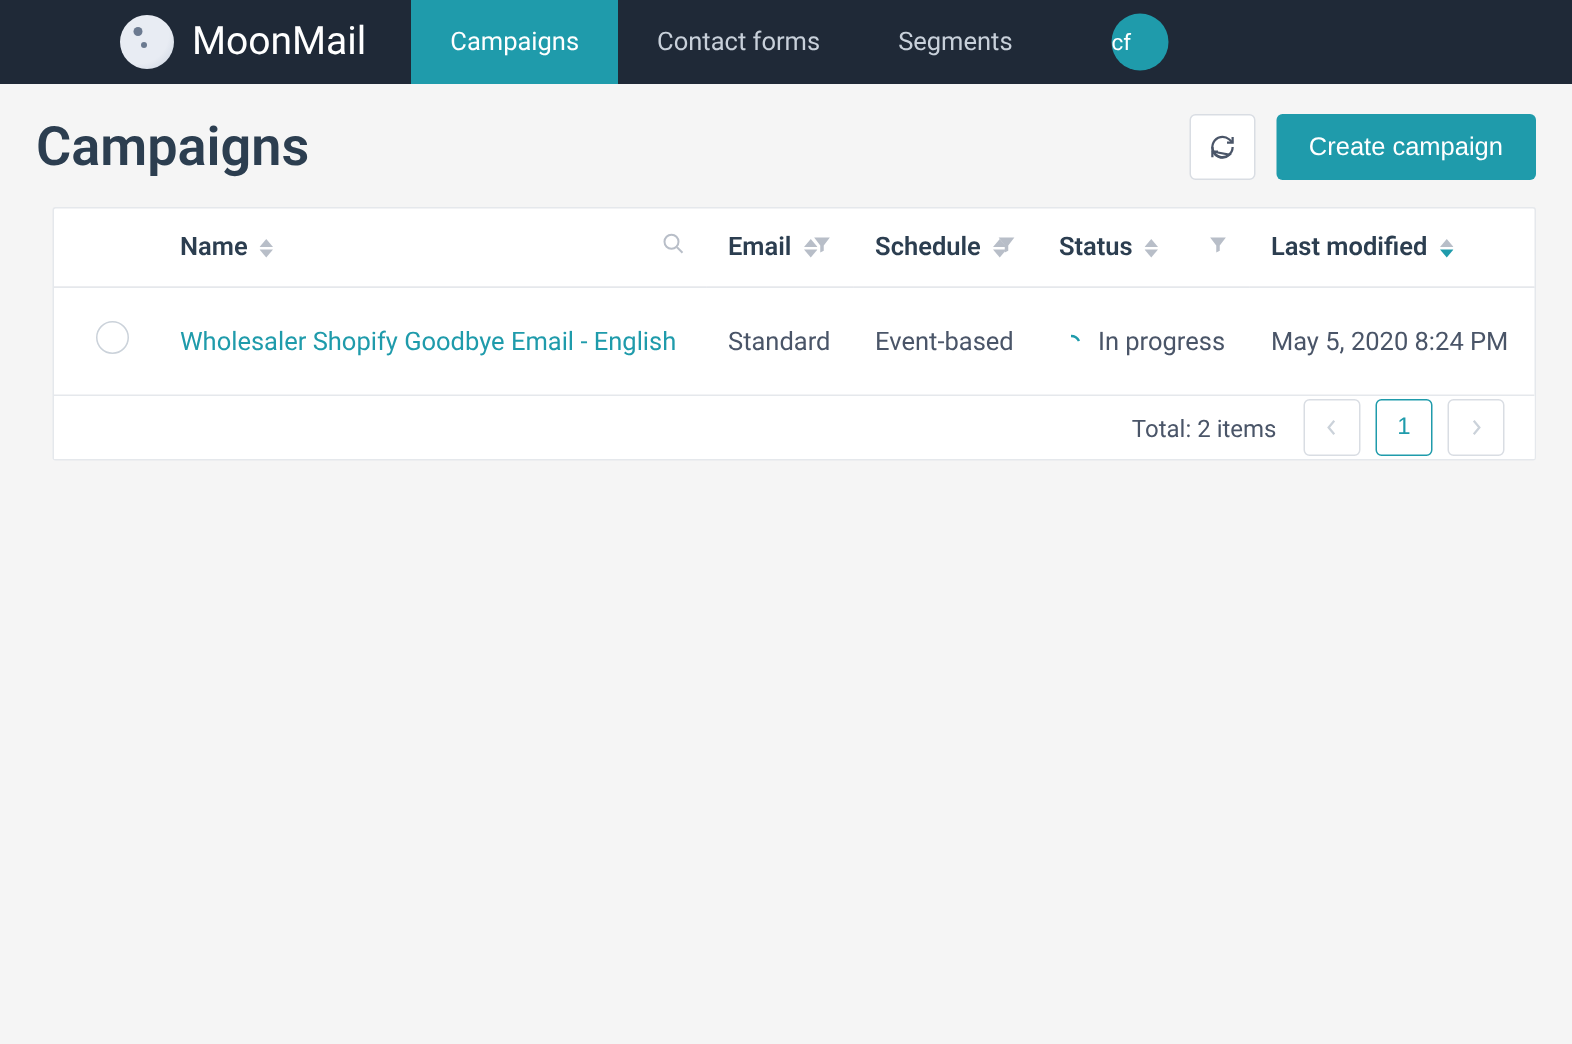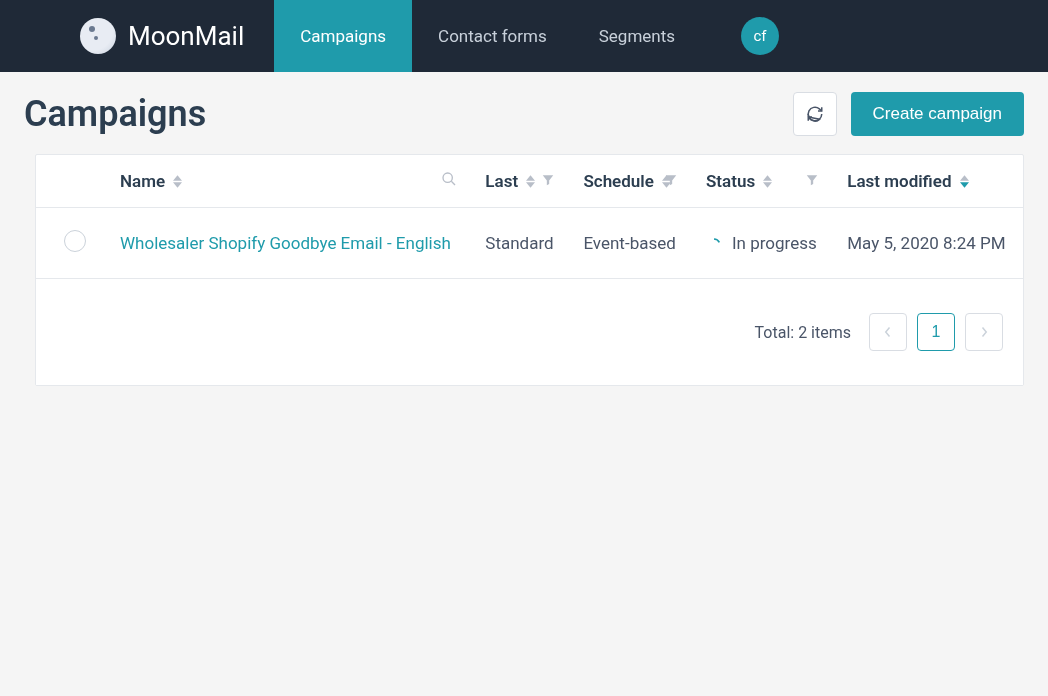--- a/index.html
+++ b/index.html
@@ -3,21 +3,21 @@
   <meta charset="utf-8">
   <style>
     * { margin: 0; padding: 0; box-sizing: border-box; }
     body {
       font-family: -apple-system, BlinkMacSystemFont, "Segoe UI", Roboto, Helvetica, Arial, sans-serif;
       background: #f5f5f5;
       color: #2c3e50;
     }
     .topnav {
       background: #1f2937;
-      height: 72px;
+      height: 56px;
       display: flex;
       align-items: center;
       padding: 0 0 0 80px;
     }
     .brand {
       display: flex;
       align-items: center;
       gap: 12px;
       color: #fff;
       font-size: 26px;
@@ -41,21 +41,21 @@
       padding: 0 26px;
       color: #c8d0da;
       font-size: 17px;
       cursor: pointer;
       height: 100%;
     }
     .nav-tab.active { background: #1f9bab; color: #fff; }
     .avatar {
       width: 38px; height: 38px; border-radius: 50%;
       background: #1f9bab; color: #fff;
-      display: flex; align-items: center; justify-content: center;
+      display: flex; align-items: center; 
       font-size: 15px;
       margin-left: 40px;
       cursor: pointer;
     }
     .page {
       padding: 20px 24px;
     }
     .page-header {
       display: flex; align-items: center; justify-content: space-between;
       margin-bottom: 18px;
@@ -108,21 +108,21 @@
       display: inline-block; cursor: pointer; margin-left: 14px;
     }
     .link { color: #1f9bab; text-decoration: none; cursor: pointer; }
     .status-cell { display: flex; align-items: flex-end; gap: 10px; }
     .spinner-arc {
       width: 16px; height: 16px; display: inline-block;
     }
     .table-footer {
       display: flex; align-items: center; justify-content: flex-end;
       gap: 18px;
-      padding: 34px 20px;
+      padding: 2px 20px;
       border-top: 1px solid #e5e8ec;
       background: #fff;
     }
     .total-text { color: #4a5568; font-size: 16px; }
     .pager { display: flex; gap: 10px; }
     .pager-btn {
       width: 38px; height: 38px;
       border: 1px solid #d9dde3; border-radius: 4px;
       background: #fff;
       display: flex; align-items: center; justify-content: center;
@@ -192,21 +192,21 @@
             </span>
             <span class="search-icon-cell">
               <svg width="16" height="16" viewBox="0 0 24 24" fill="none" stroke="#b8bec8" stroke-width="2">
                   <circle cx="10" cy="10" r="7"></circle>
                   <path d="M21 21l-5.5-5.5"></path>
                 </svg>
             </span>
           </th>
           <th>
             <span class="th-inner">
-              <span>Last</span>
+              <span>Email</span>
               <span class="sort-arrows">
                 <svg viewBox="0 0 10 6">
                     <path d="M5 0L10 6H0Z" fill="#b8bec8"></path>
                   </svg>
                 <svg viewBox="0 0 10 6">
                     <path d="M5 6L0 0H10Z" fill="#b8bec8"></path>
                   </svg>
               </span>
             </span>
             <span class="filter-icon">

